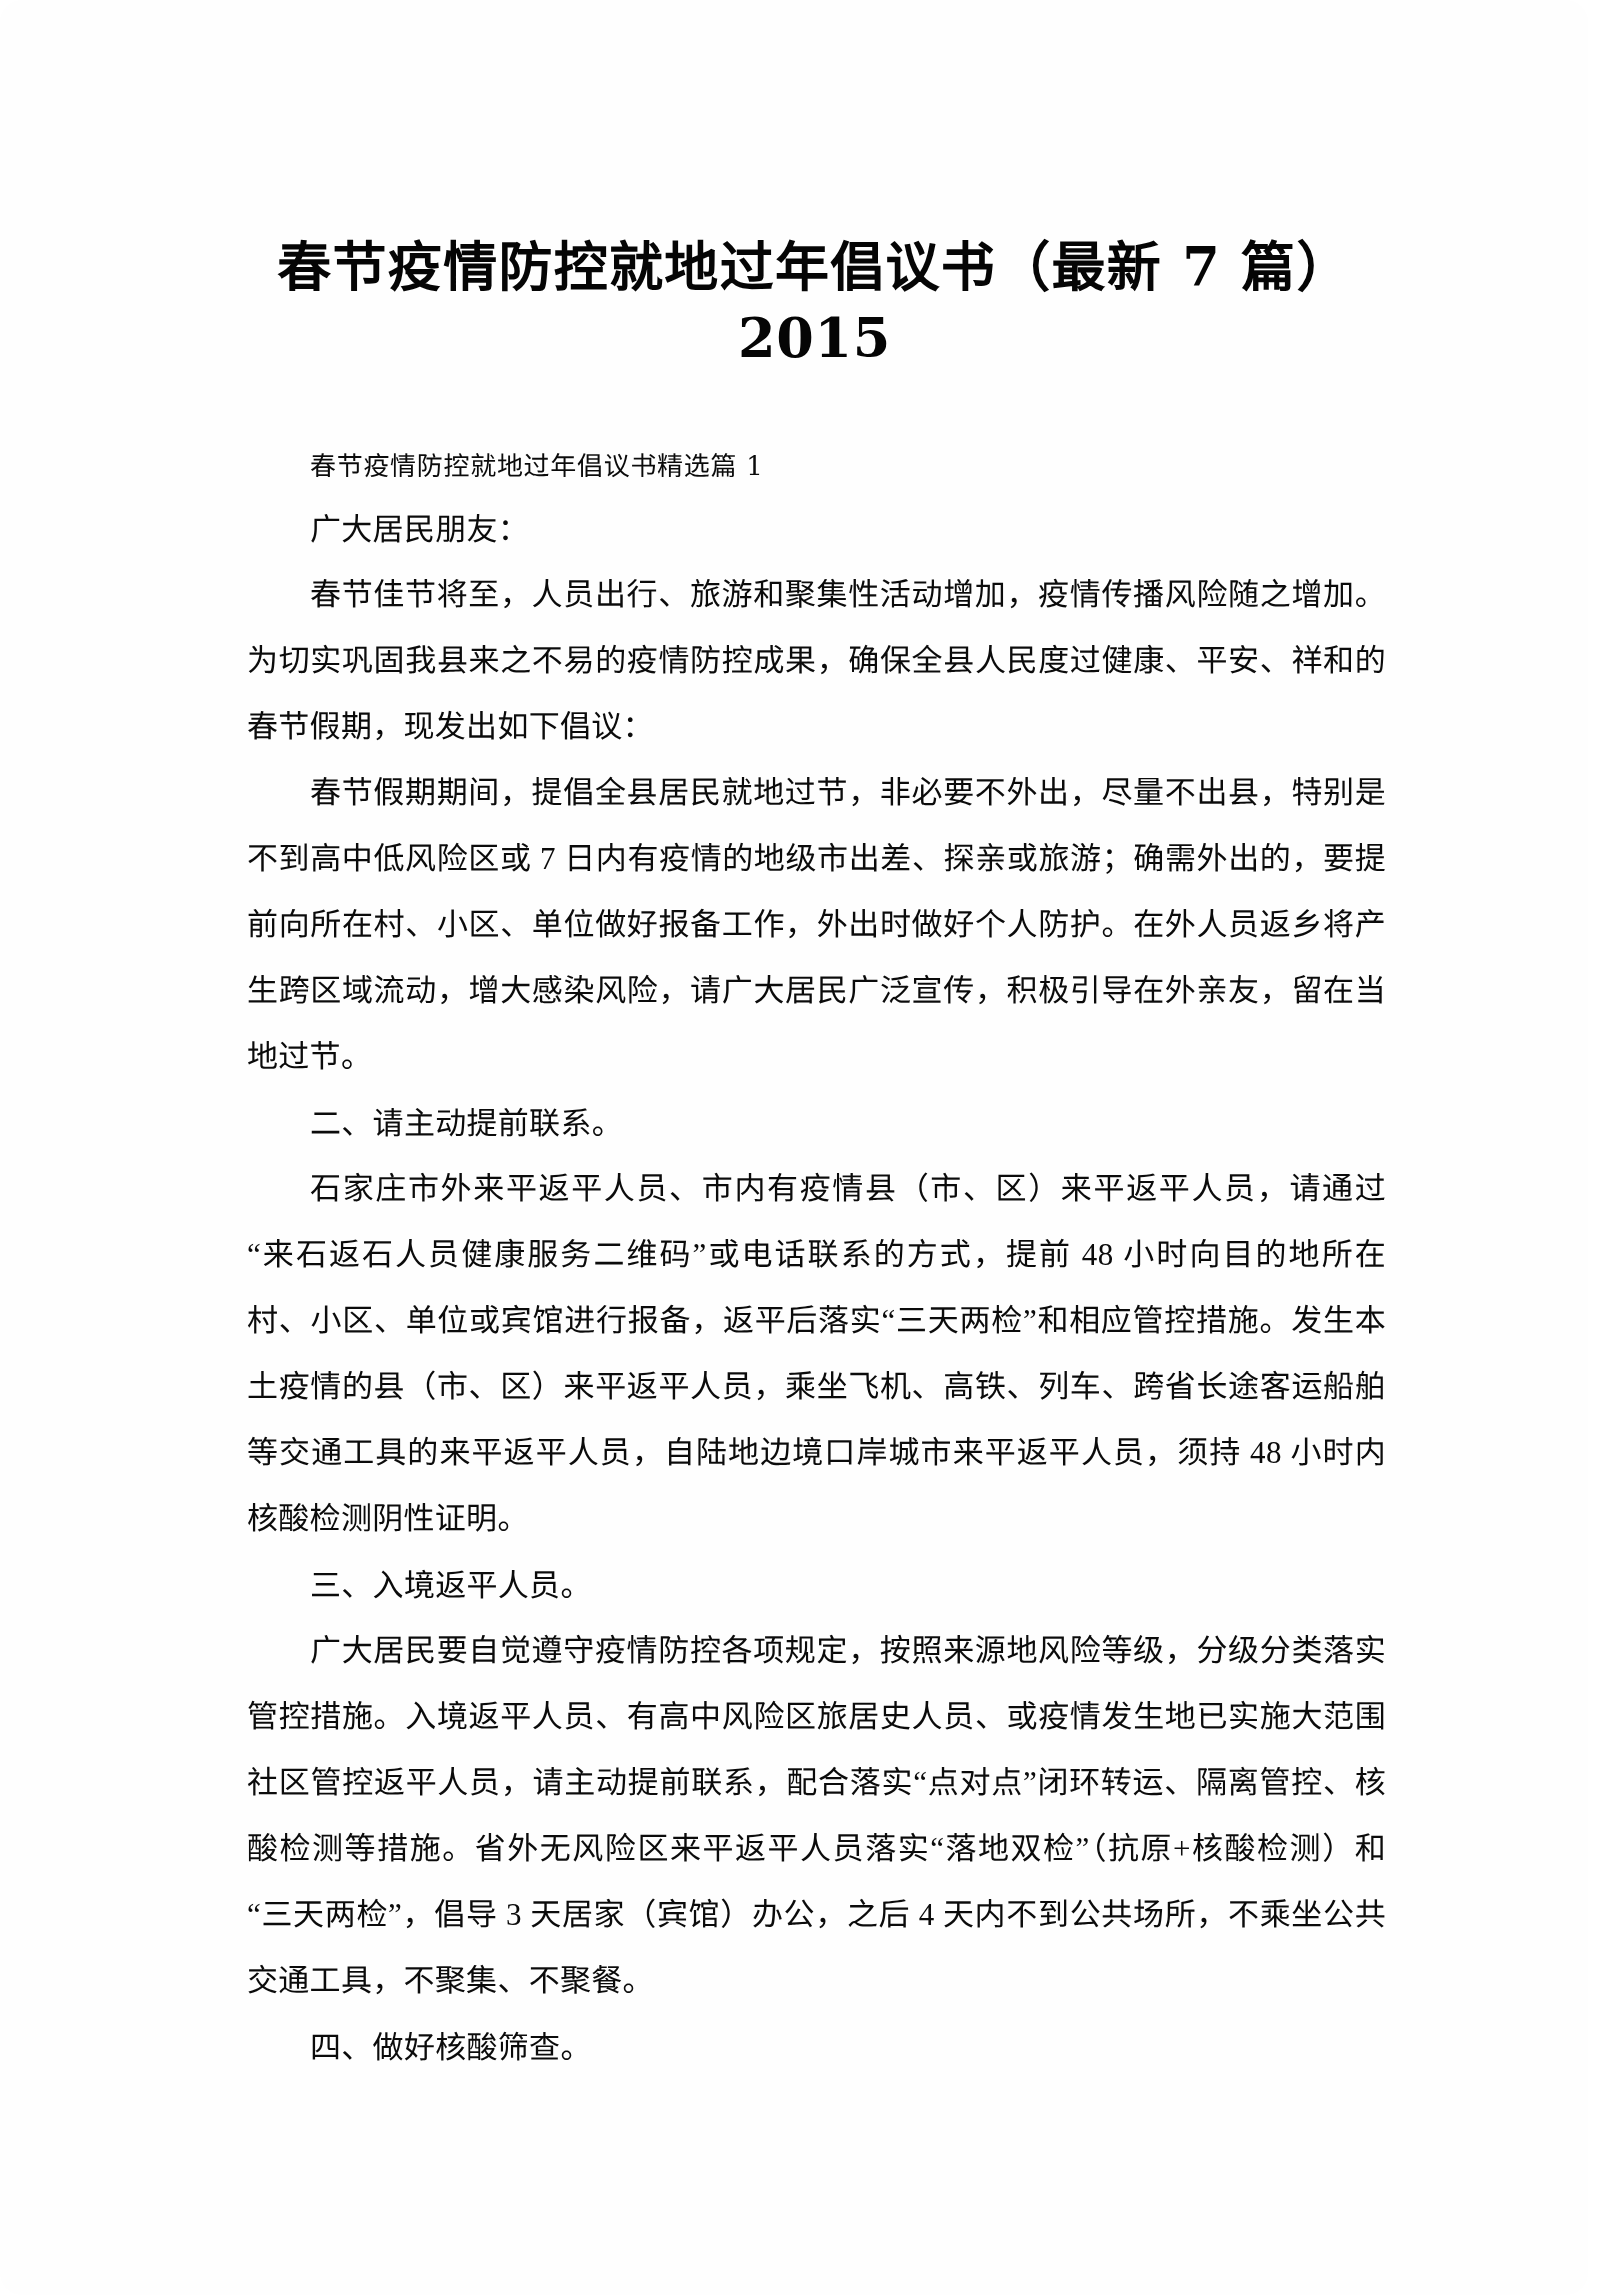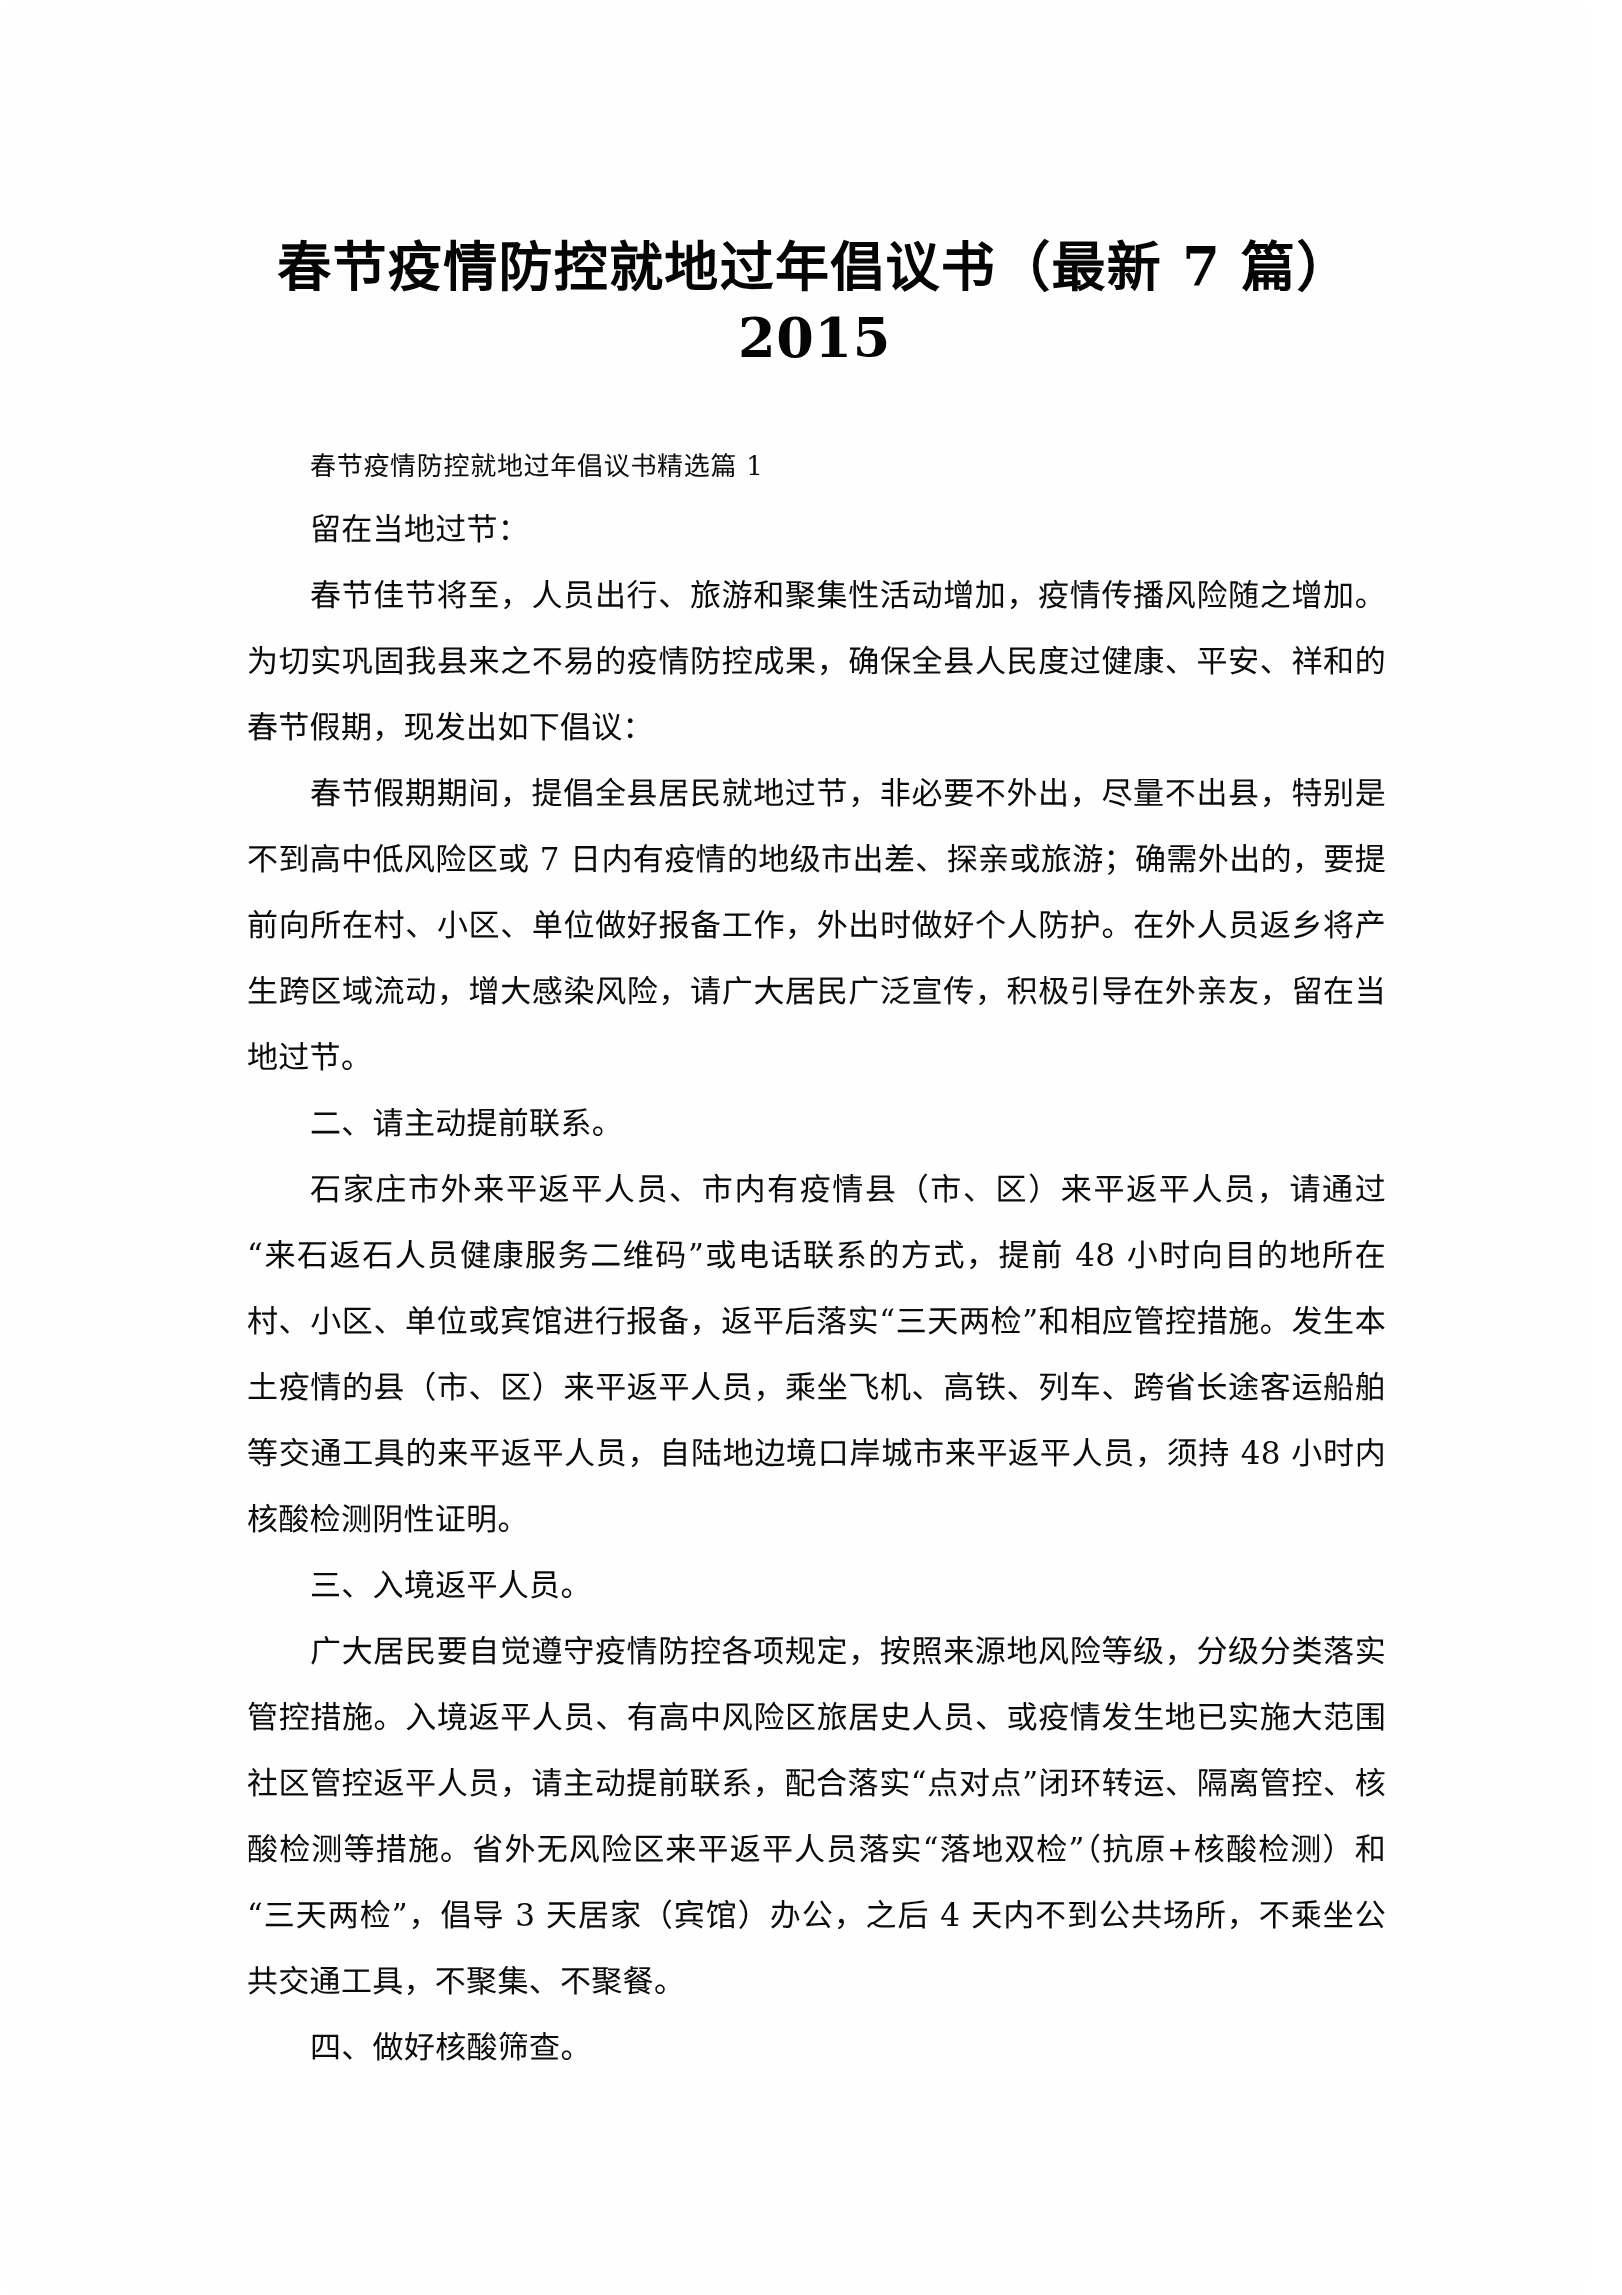--- a/index.html
+++ b/index.html
@@ -73,37 +73,38 @@
   }
 
   
   p.para.section {
     text-indent: 63px;
   }
 
   
   p.para.block {
     text-indent: 63px;
+    font-family: Liberation Serif, serif;
   }
 </style>
 </head>
 <body>
 
 <div class="page">
 
   <h1 class="doc-title">
     <span>春节疫情防控就地过年倡议书（最新 7 篇）</span>
     <span class="line2">2015</span>
   </h1>
 
   <div class="body-col">
 
     <p class="para small">春节疫情防控就地过年倡议书精选篇 1</p>
 
-    <p class="para">留在当地过节：</p>
+    <p class="para">广大居民朋友：</p>
 
     <p class="para block">春节佳节将至，人员出行、旅游和聚集性活动增加，疫情传播风险随之增加。为切实巩固我县来之不易的疫情防控成果，确保全县人民度过健康、平安、祥和的春节假期，现发出如下倡议：</p>
 
 
     <p class="para block">春节假期期间，提倡全县居民就地过节，非必要不外出，尽量不出县，特别是不到高中低风险区或 7 日内有疫情的地级市出差、探亲或旅游；确需外出的，要提前向所在村、小区、单位做好报备工作，外出时做好个人防护。在外人员返乡将产生跨区域流动，增大感染风险，请广大居民广泛宣传，积极引导在外亲友，留在当地过节。</p>
 
     <p class="para section">二、请主动提前联系。</p>
 
     <p class="para block">石家庄市外来平返平人员、市内有疫情县（市、区）来平返平人员，请通过“来石返石人员健康服务二维码”或电话联系的方式，提前 48 小时向目的地所在村、小区、单位或宾馆进行报备，返平后落实“三天两检”和相应管控措施。发生本土疫情的县（市、区）来平返平人员，乘坐飞机、高铁、列车、跨省长途客运船舶等交通工具的来平返平人员，自陆地边境口岸城市来平返平人员，须持 48 小时内核酸检测阴性证明。</p>
 

